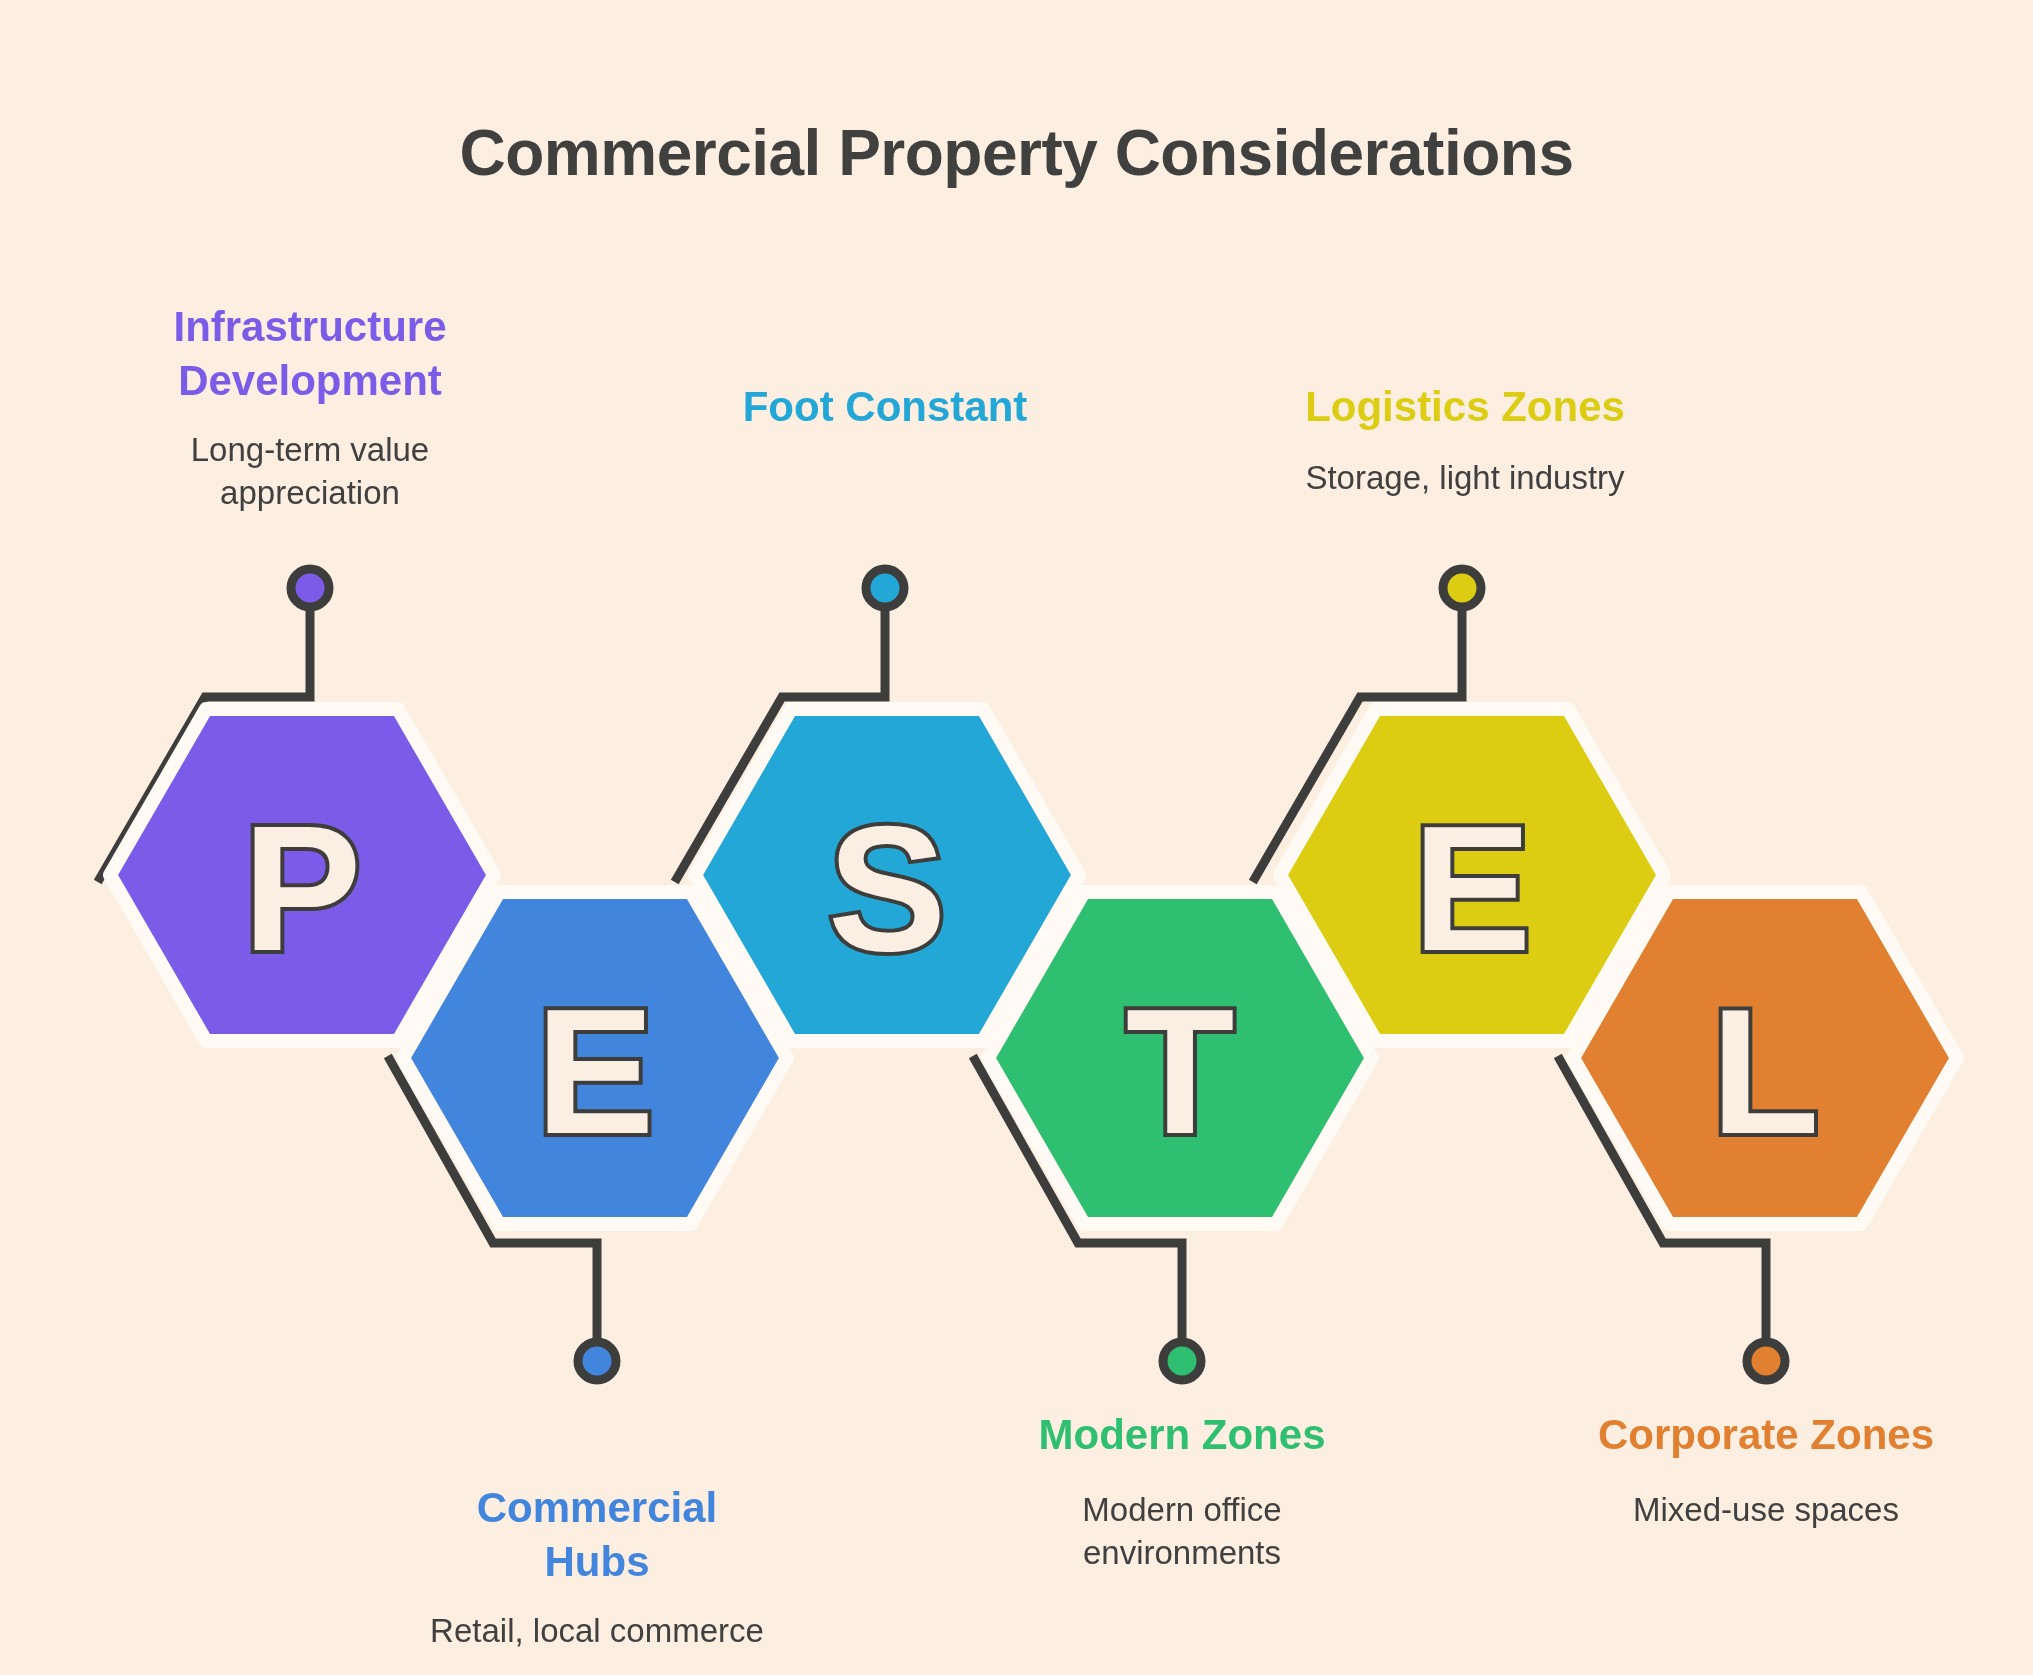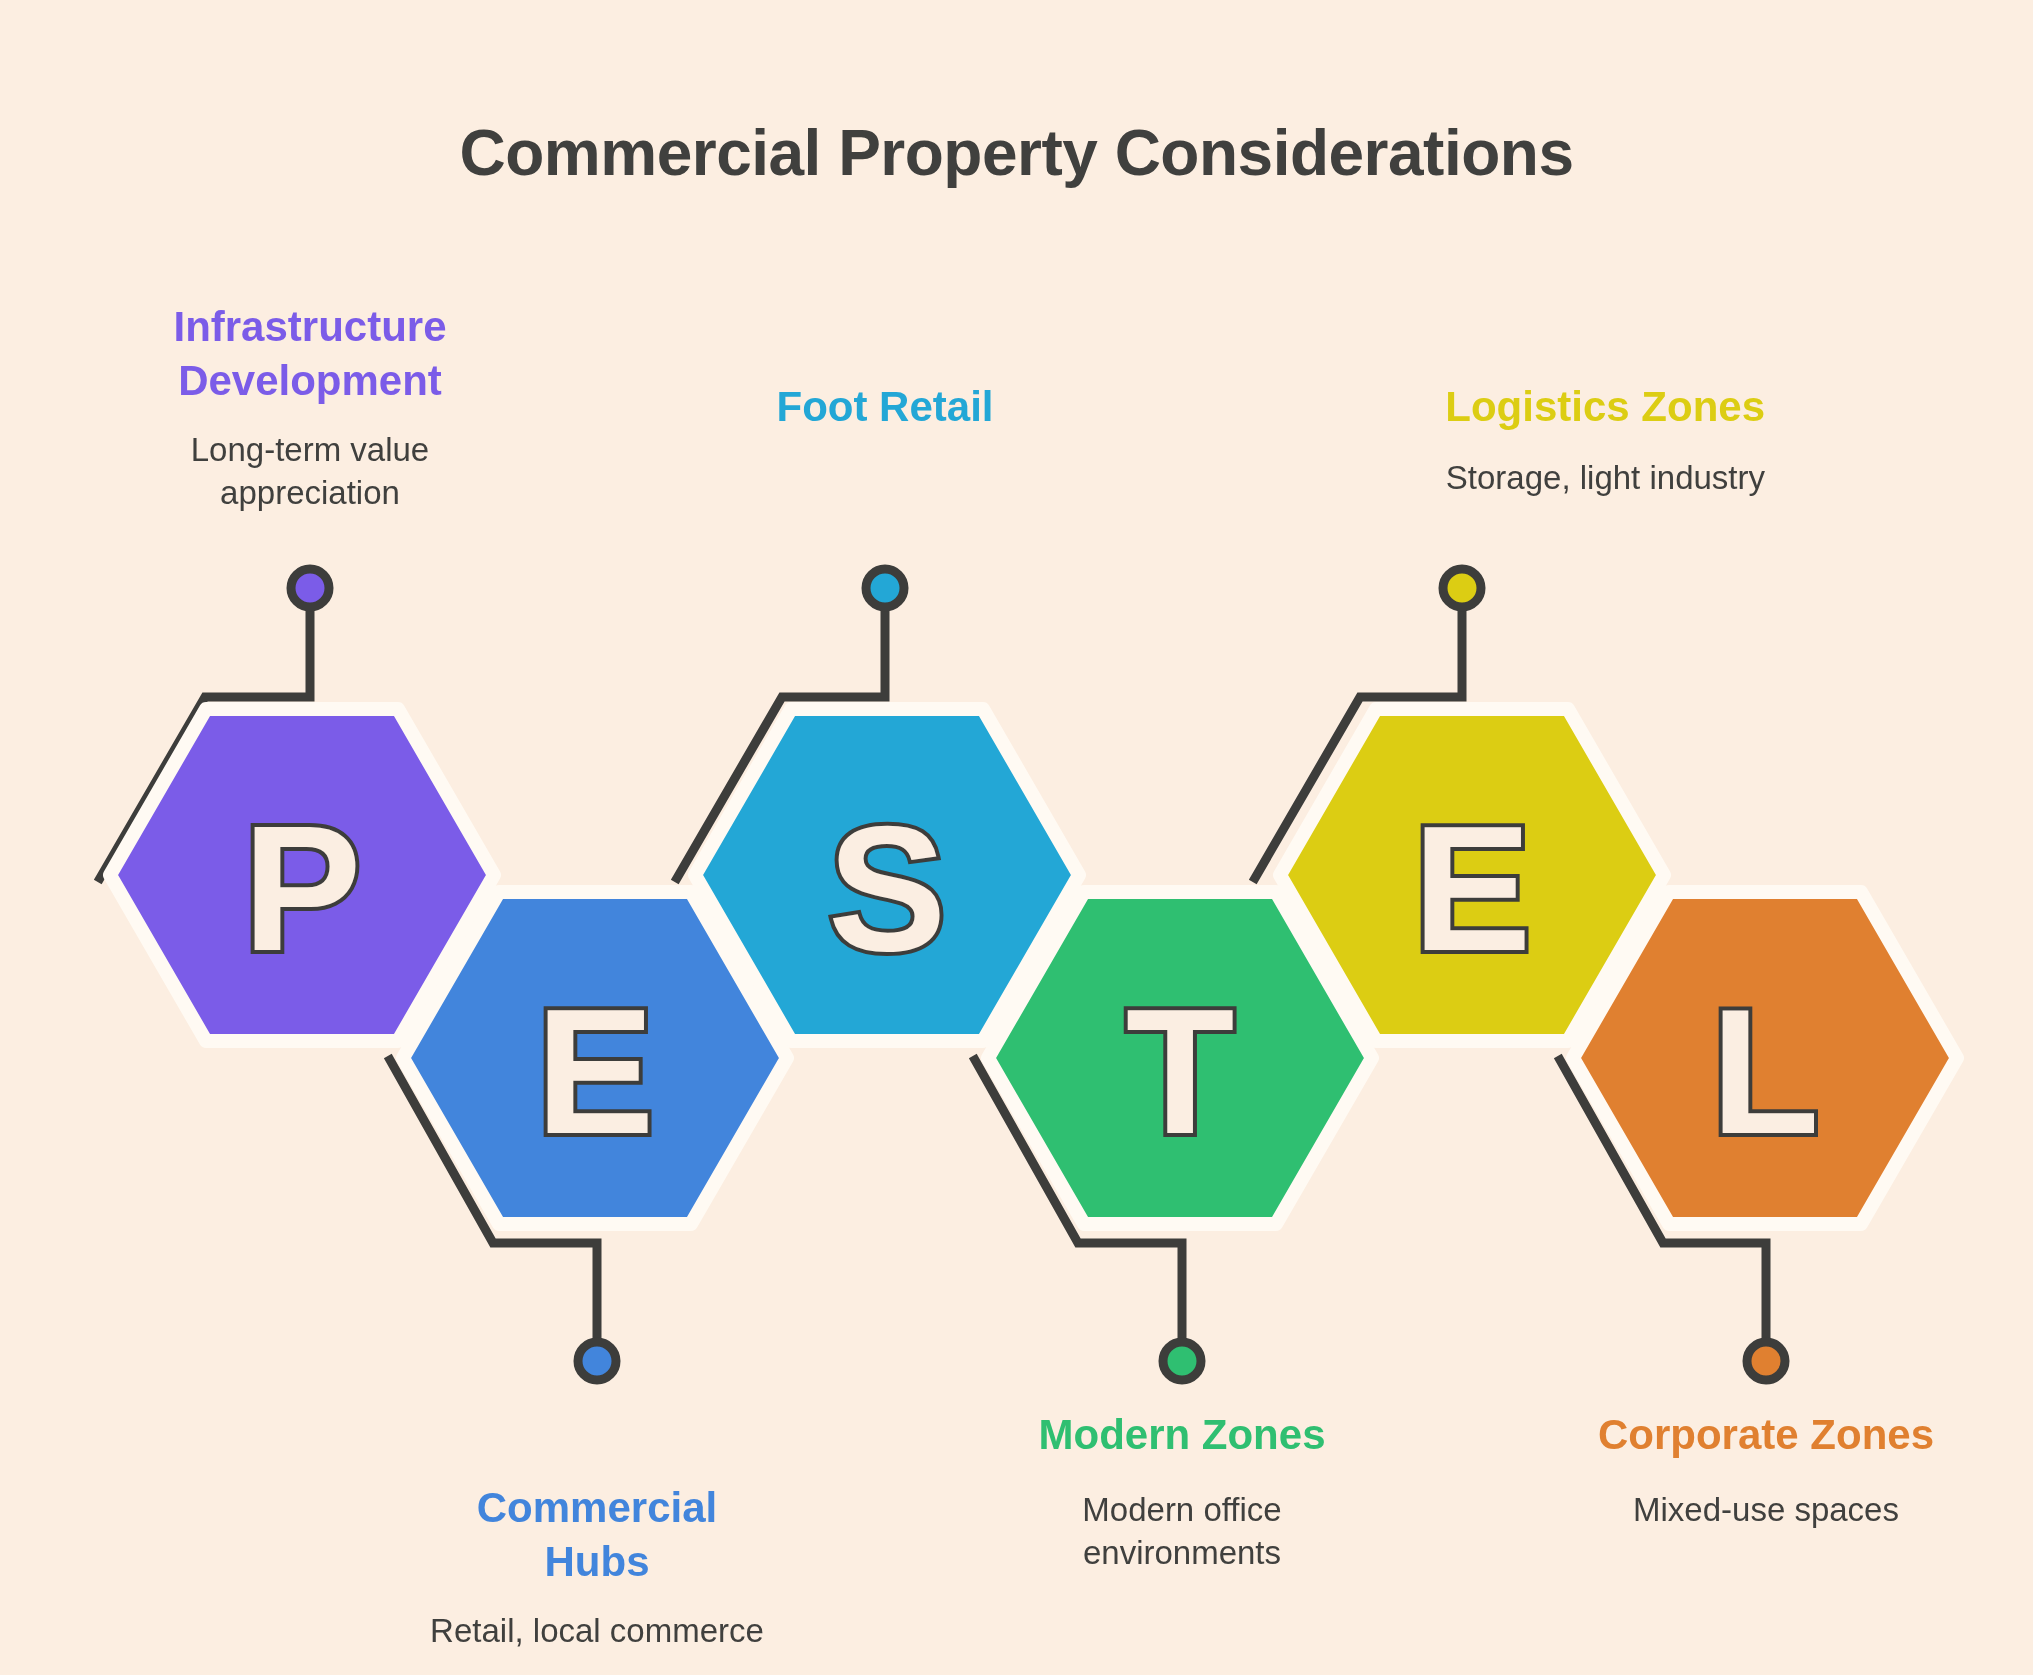--- a/index.html
+++ b/index.html
@@ -120,25 +120,25 @@
       <span>Development</span>
     </div>
     <div class="label-sub" style="margin-top:20px;text-align:center;">
       <span>Long-term value</span><br>
       <span>appreciation</span>
     </div>
   </div>
 
   <div class="label-block" style="left:585px; top:380px; width:600px;">
     <div class="label-head" style="color:#23A7D6;">
-      <span>Foot Retail</span>
+      <span>Foot Constant</span>
     </div>
   </div>
 
-  <div class="label-block" style="left:1165px; top:380px; width:600px;text-align:right;">
+  <div class="label-block" style="left:1165px; top:380px; width:600px;">
     <div class="label-head" style="color:#DCCD13;">
       <span>Logistics Zones</span>
     </div>
     <div class="label-sub" style="margin-top:22px;">
       <span>Storage, light industry</span>
     </div>
   </div>
 
   <div class="label-block" style="left:297px; top:1481px; width:600px;">
     <div class="label-head" style="color:#4285DC;">

